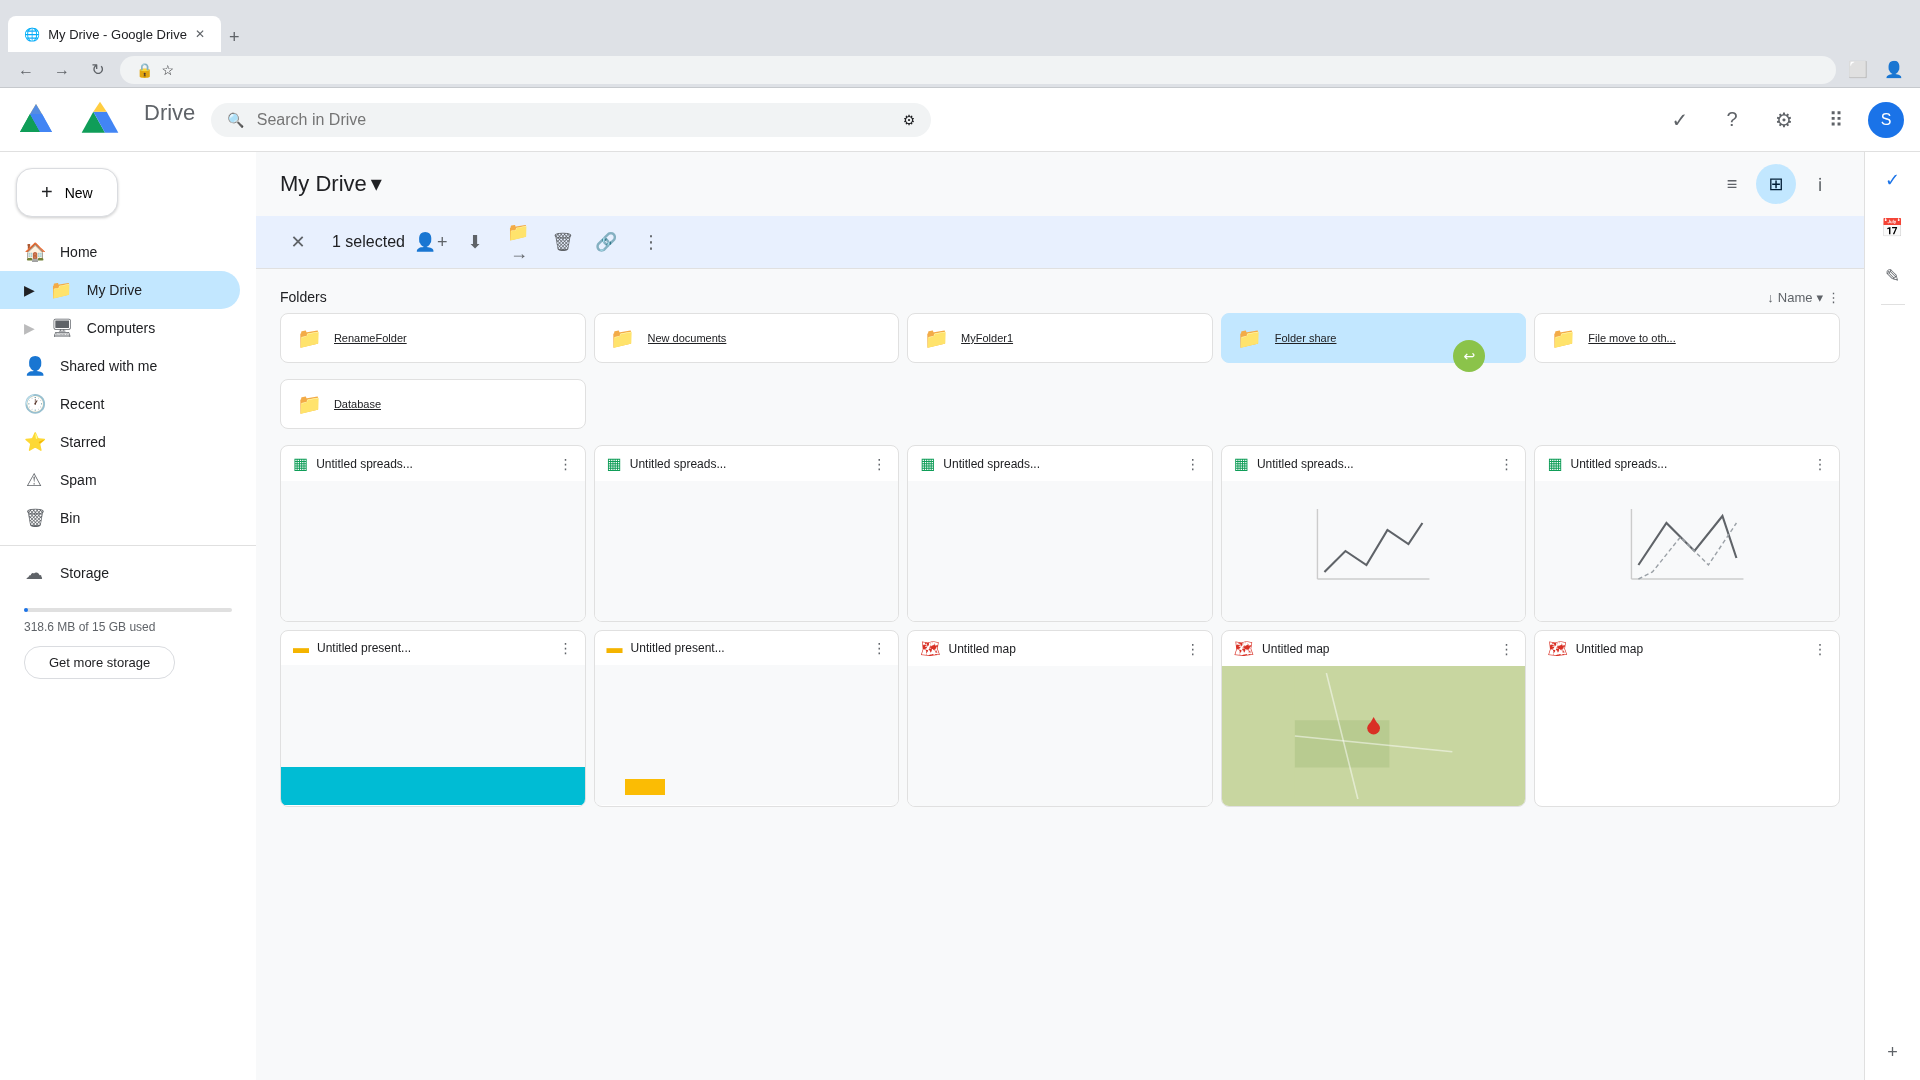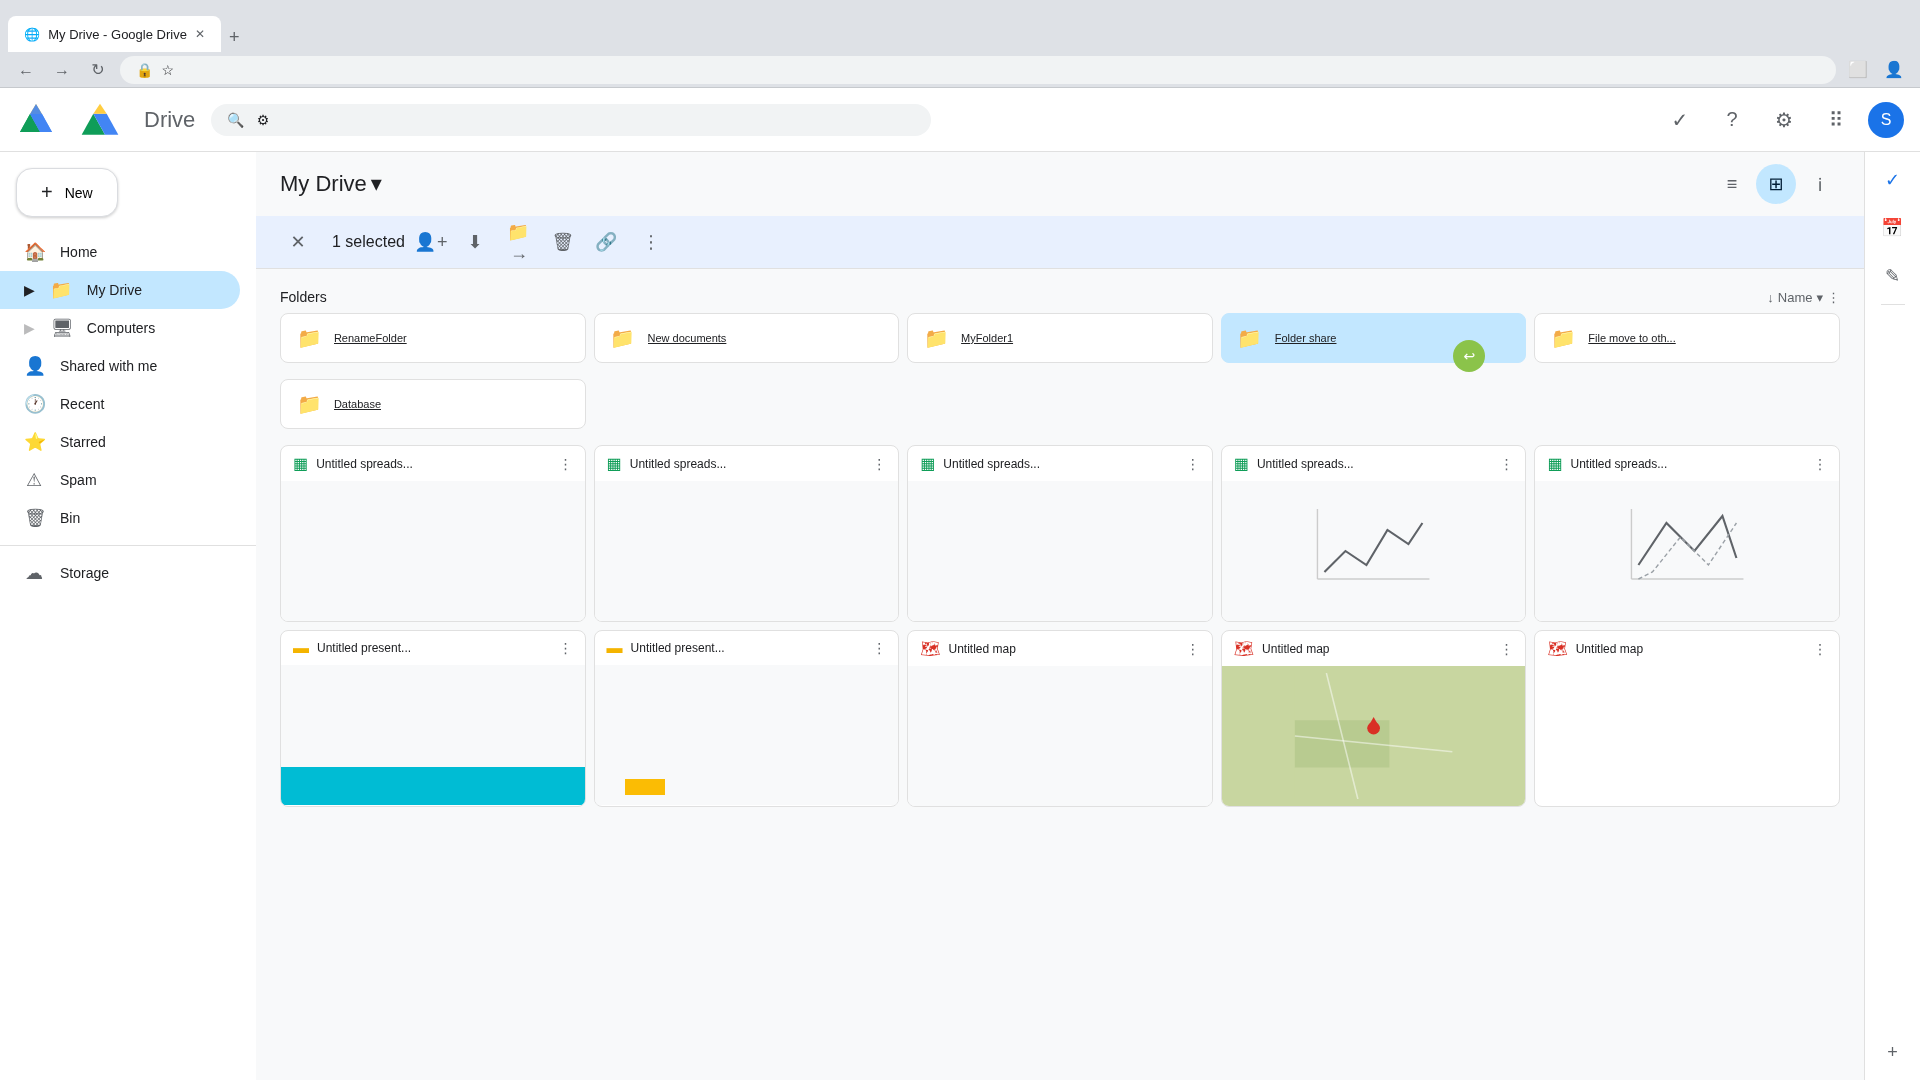--- a/index.html
+++ b/index.html
@@ -18,21 +18,21 @@
 
     
     .nav-bar { background: #dee1e6; height: 36px; display: flex; align-items: center; padding: 0 12px; gap: 8px; border-bottom: 1px solid #c6c9cd; }
     .nav-btn { background: none; border: none; color: #5f6368; cursor: pointer; padding: 4px; border-radius: 50%; width: 28px; height: 28px; display: flex; align-items: center; justify-content: center; font-size: 16px; }
 
     
     .app { display: flex; flex-direction: column; height: calc(1080px - 88px); }
 
     
     .header { background: #fff; height: 64px; display: flex; align-items: center; padding: 0 16px; gap: 16px; border-bottom: 1px solid #e0e0e0; }
-    .logo { display: flex; align-items: center; gap: 24px; }
+    .logo { display: flex; gap: 24px; }
     .logo-text { font-size: 22px; font-weight: 400; color: #5f6368; }
 
     .search-box { flex: 1; max-width: 720px; background: #f1f3f4; border-radius: 24px; display: flex; align-items: center; padding: 8px 16px; gap: 12px; }
     .search-box input { border: none; background: none; outline: none; flex: 1; font-size: 16px; color: #202124; }
     .search-icon-btn { color: #5f6368; cursor: pointer; }
 
     .header-actions { margin-left: auto; display: flex; align-items: center; gap: 12px; }
     .icon-btn { width: 40px; height: 40px; border-radius: 50%; display: flex; align-items: center; justify-content: center; cursor: pointer; color: #5f6368; font-size: 20px; }
     .avatar { width: 36px; height: 36px; border-radius: 50%; background: #1a73e8; color: white; display: flex; align-items: center; justify-content: center; font-size: 16px; font-weight: 500; cursor: pointer; }
 
@@ -155,20 +155,21 @@
         <polygon points="60,5 115,98 5,98" fill="none"></polygon>
         <polygon points="5,98 40,35 75,98" fill="#0f9d58"></polygon>
         <polygon points="40,35 80,35 115,98 75,98" fill="#4285f4"></polygon>
         <polygon points="40,35 80,35 60,5" fill="#ffcd40"></polygon>
       </svg>
       <span class="logo-text">Drive</span>
     </div>
 
     <div class="search-box">
       <span class="search-icon-btn">🔍</span>
+      <input type="text" placeholder="Search in Drive" style="">
       <span>⚙</span>
     </div>
 
     <div class="header-actions">
       <div class="icon-btn">✓</div>
       <div class="icon-btn">?</div>
       <div class="icon-btn">⚙</div>
       <div class="icon-btn">⠿</div>
       <div class="avatar">S</div>
     </div>
@@ -213,20 +214,27 @@
         <span>Spam</span>
       </div>
       <div class="nav-item">
         <span class="nav-icon">🗑</span>
         <span>Bin</span>
       </div>
       <div class="sidebar-divider"></div>
       <div class="nav-item">
         <span class="nav-icon">☁</span>
         <span>Storage</span>
+      </div>
+      <div class="storage-section">
+        <div class="storage-bar-container">
+          <div class="storage-bar-fill" style="width: 2.1%"></div>
+        </div>
+        <div class="storage-text">318.6 MB of 15 GB used</div>
+        <button class="get-storage-btn">Get more storage</button>
       </div>
     </div>
 
     <div class="main">
 
       <div class="toolbar">
         <div class="toolbar-left">
           <span class="drive-title">
             <span>My Drive</span>
             <span>▾</span>

